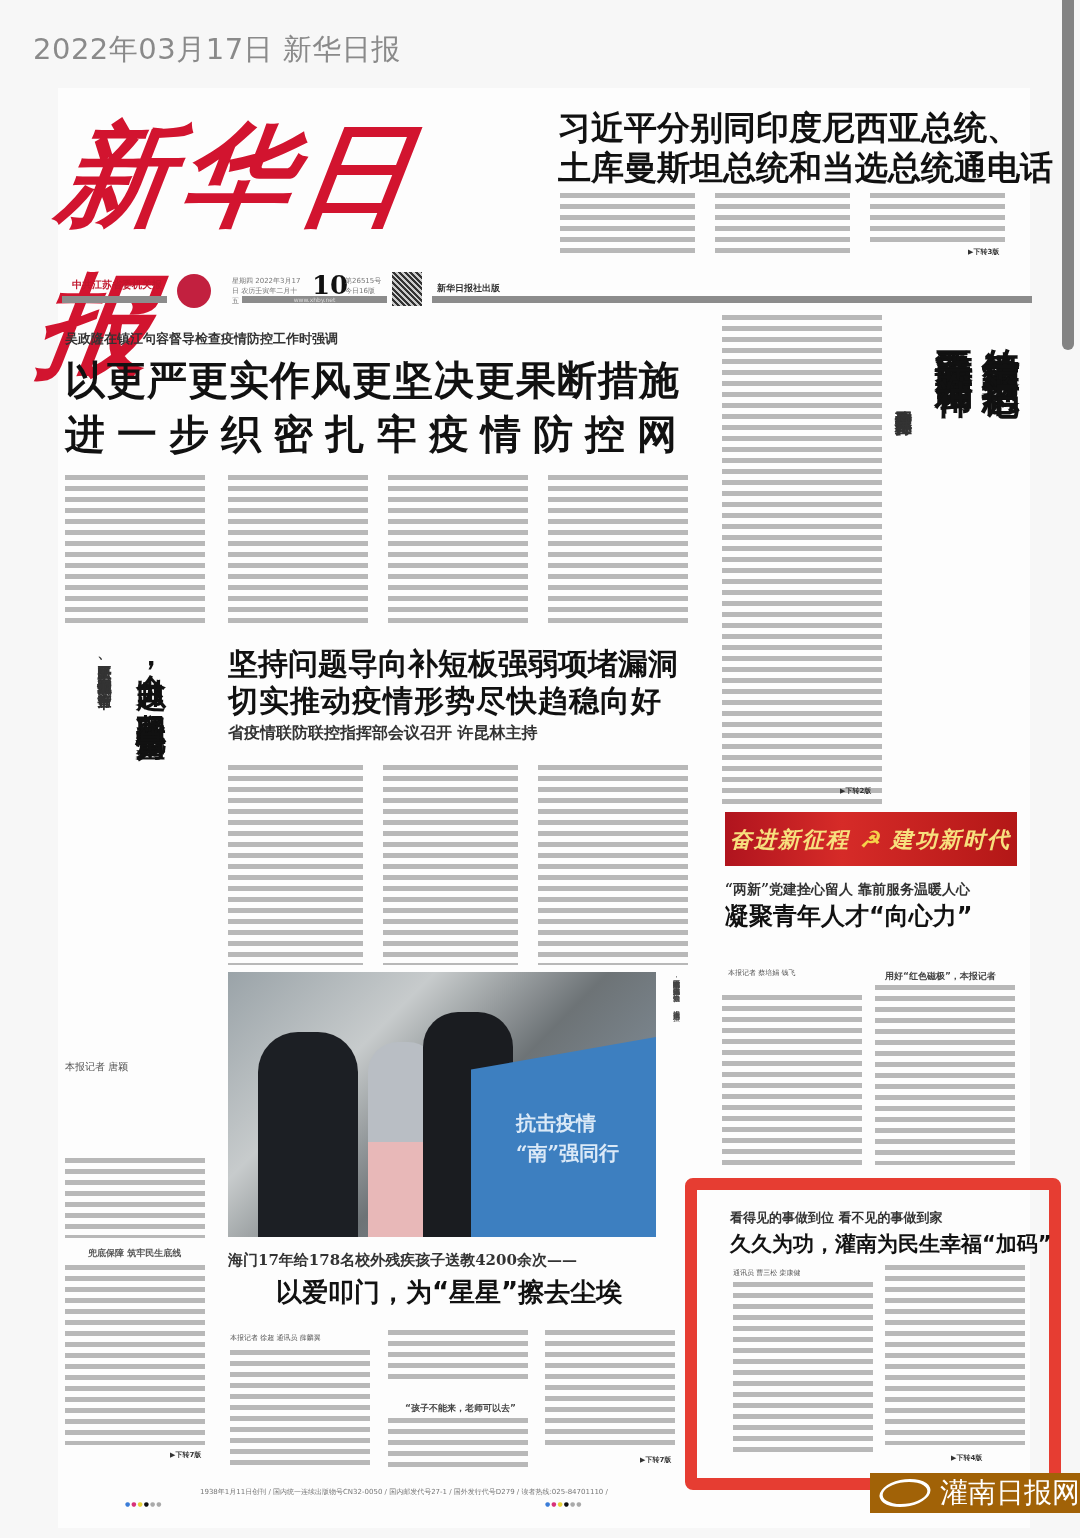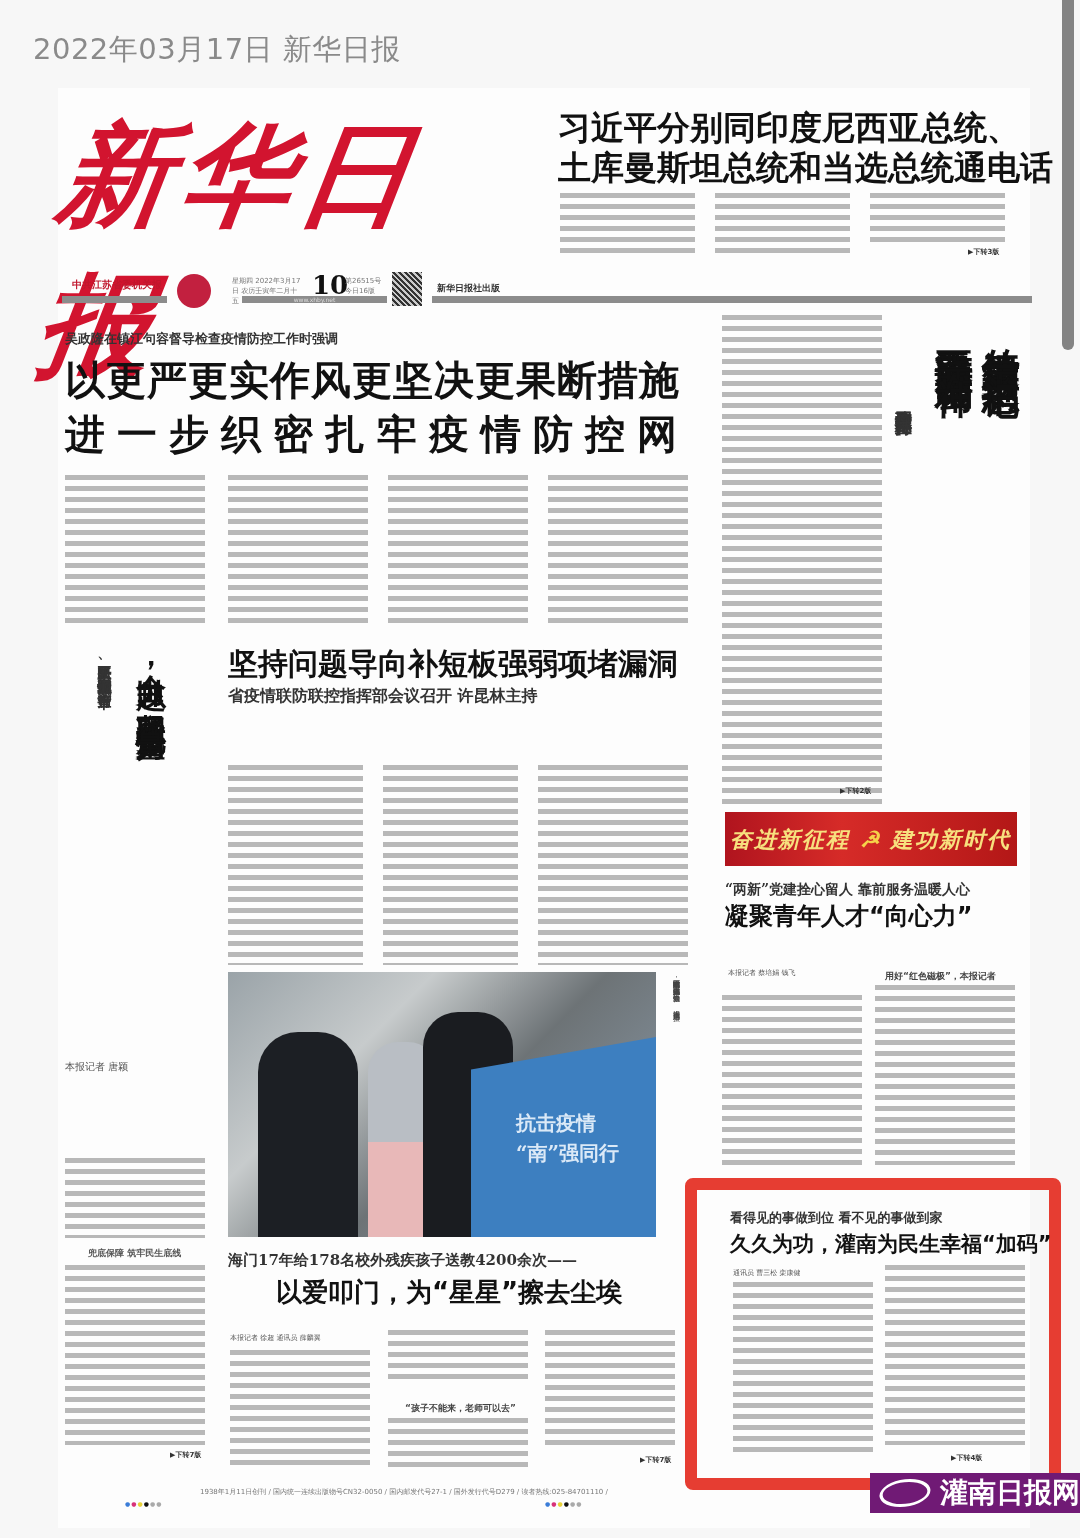--- a/index.html
+++ b/index.html
@@ -28,21 +28,21 @@
 .photo .sign{position:absolute;right:0;bottom:0;width:185px;height:200px;background:#3d7fc0;transform:skewY(-10deg);transform-origin:right bottom}
 .photo .sign-text{position:absolute;left:45px;top:55px;color:#dbe9f7;font-size:20px;font-family:"DejaVu Serif",serif;font-weight:bold;line-height:30px;transform:skewY(10deg)}
 .photo .p1{position:absolute;left:30px;top:60px;width:100px;height:205px;background:#1c1f24;border-radius:40px 40px 0 0}
 .photo .p2{position:absolute;left:140px;top:70px;width:70px;height:195px;background:#b9bec4;border-radius:30px 30px 0 0}
 .photo .p2b{position:absolute;left:140px;top:170px;width:70px;height:95px;background:#e8b8b8}
 .photo .p3{position:absolute;left:195px;top:40px;width:90px;height:225px;background:#1a1c20;border-radius:35px 35px 0 0}
 .redbox{left:685px;top:1178px;width:376px;height:312px;border:12px solid #e63d32;border-radius:8px}
 .more{font-size:7px;color:#333;font-weight:bold}
 .footer-line{left:200px;top:1487px;font-size:7px;color:#777;white-space:nowrap}
 .dots{position:absolute;top:1500px;font-size:6px;letter-spacing:1px}
-.watermark{left:870px;top:1473px;width:210px;height:40px;background:#701a75;color:#fff;font-weight:bold;font-size:28px;line-height:40px;padding-left:70px}
+.watermark{left:870px;top:1473px;width:210px;height:40px;background:#a16207;color:#fff;font-weight:normal;font-size:28px;line-height:40px;padding-left:70px}
 .watermark .logo{position:absolute;left:10px;top:6px;width:50px;height:28px;border:3px solid #fff;border-radius:50%;transform:skewX(-20deg)}
 </style>
 </head>
 <body>
 
 <div class="caption">2022年03月17日 新华日报</div>
 <div class="scroll"></div>
 
 <div class="paper"></div>
 
@@ -81,20 +81,21 @@
 <div class="abs body-text" style="left:548px;top:475px;width:140px;height:150px"></div>
 
 <div class="abs body-text" style="left:722px;top:315px;width:160px;height:490px"></div>
 <div class="abs vert" style="left:975px;top:318px;font-size:38px;letter-spacing:3px">传达学习贯彻习近平总书记</div>
 <div class="abs vert" style="left:928px;top:318px;font-size:38px;letter-spacing:3px">重要讲话和全国两会精神</div>
 <div class="abs vert kicker" style="left:893px;top:398px;font-size:17px">省政府召开常务会议 许昆林主持</div>
 <div class="abs more" style="left:840px;top:786px">▶下转2版</div>
 
 <div class="abs" style="left:228px;top:645px">
   <div class="h1" style="font-size:30px;line-height:37px">坚持问题导向补短板强弱项堵漏洞</div>
+  <div class="h1" style="font-size:30px;line-height:37px;letter-spacing:1px">切实推动疫情形势尽快趋稳向好</div>
   <div class="kicker" style="font-size:16px;line-height:28px;">省疫情联防联控指挥部会议召开 许昆林主持</div>
 </div>
 <div class="abs body-text" style="left:228px;top:765px;width:135px;height:200px"></div>
 <div class="abs body-text" style="left:383px;top:765px;width:135px;height:200px"></div>
 <div class="abs body-text" style="left:538px;top:765px;width:150px;height:200px"></div>
 
 <div class="abs vert" style="left:130px;top:650px;font-size:30px;letter-spacing:2px">全力以赴，凝聚同心抗疫常州力量</div>
 <div class="abs vert kicker" style="left:96px;top:655px;font-size:14px">更坚决果断、更有针对性地开展流调溯源、筛查管控——</div>
 <div class="abs" style="left:65px;top:1060px;font-size:10px;color:#555">本报记者 唐颖</div>
 <div class="abs body-text" style="left:65px;top:1158px;width:140px;height:80px"></div>

